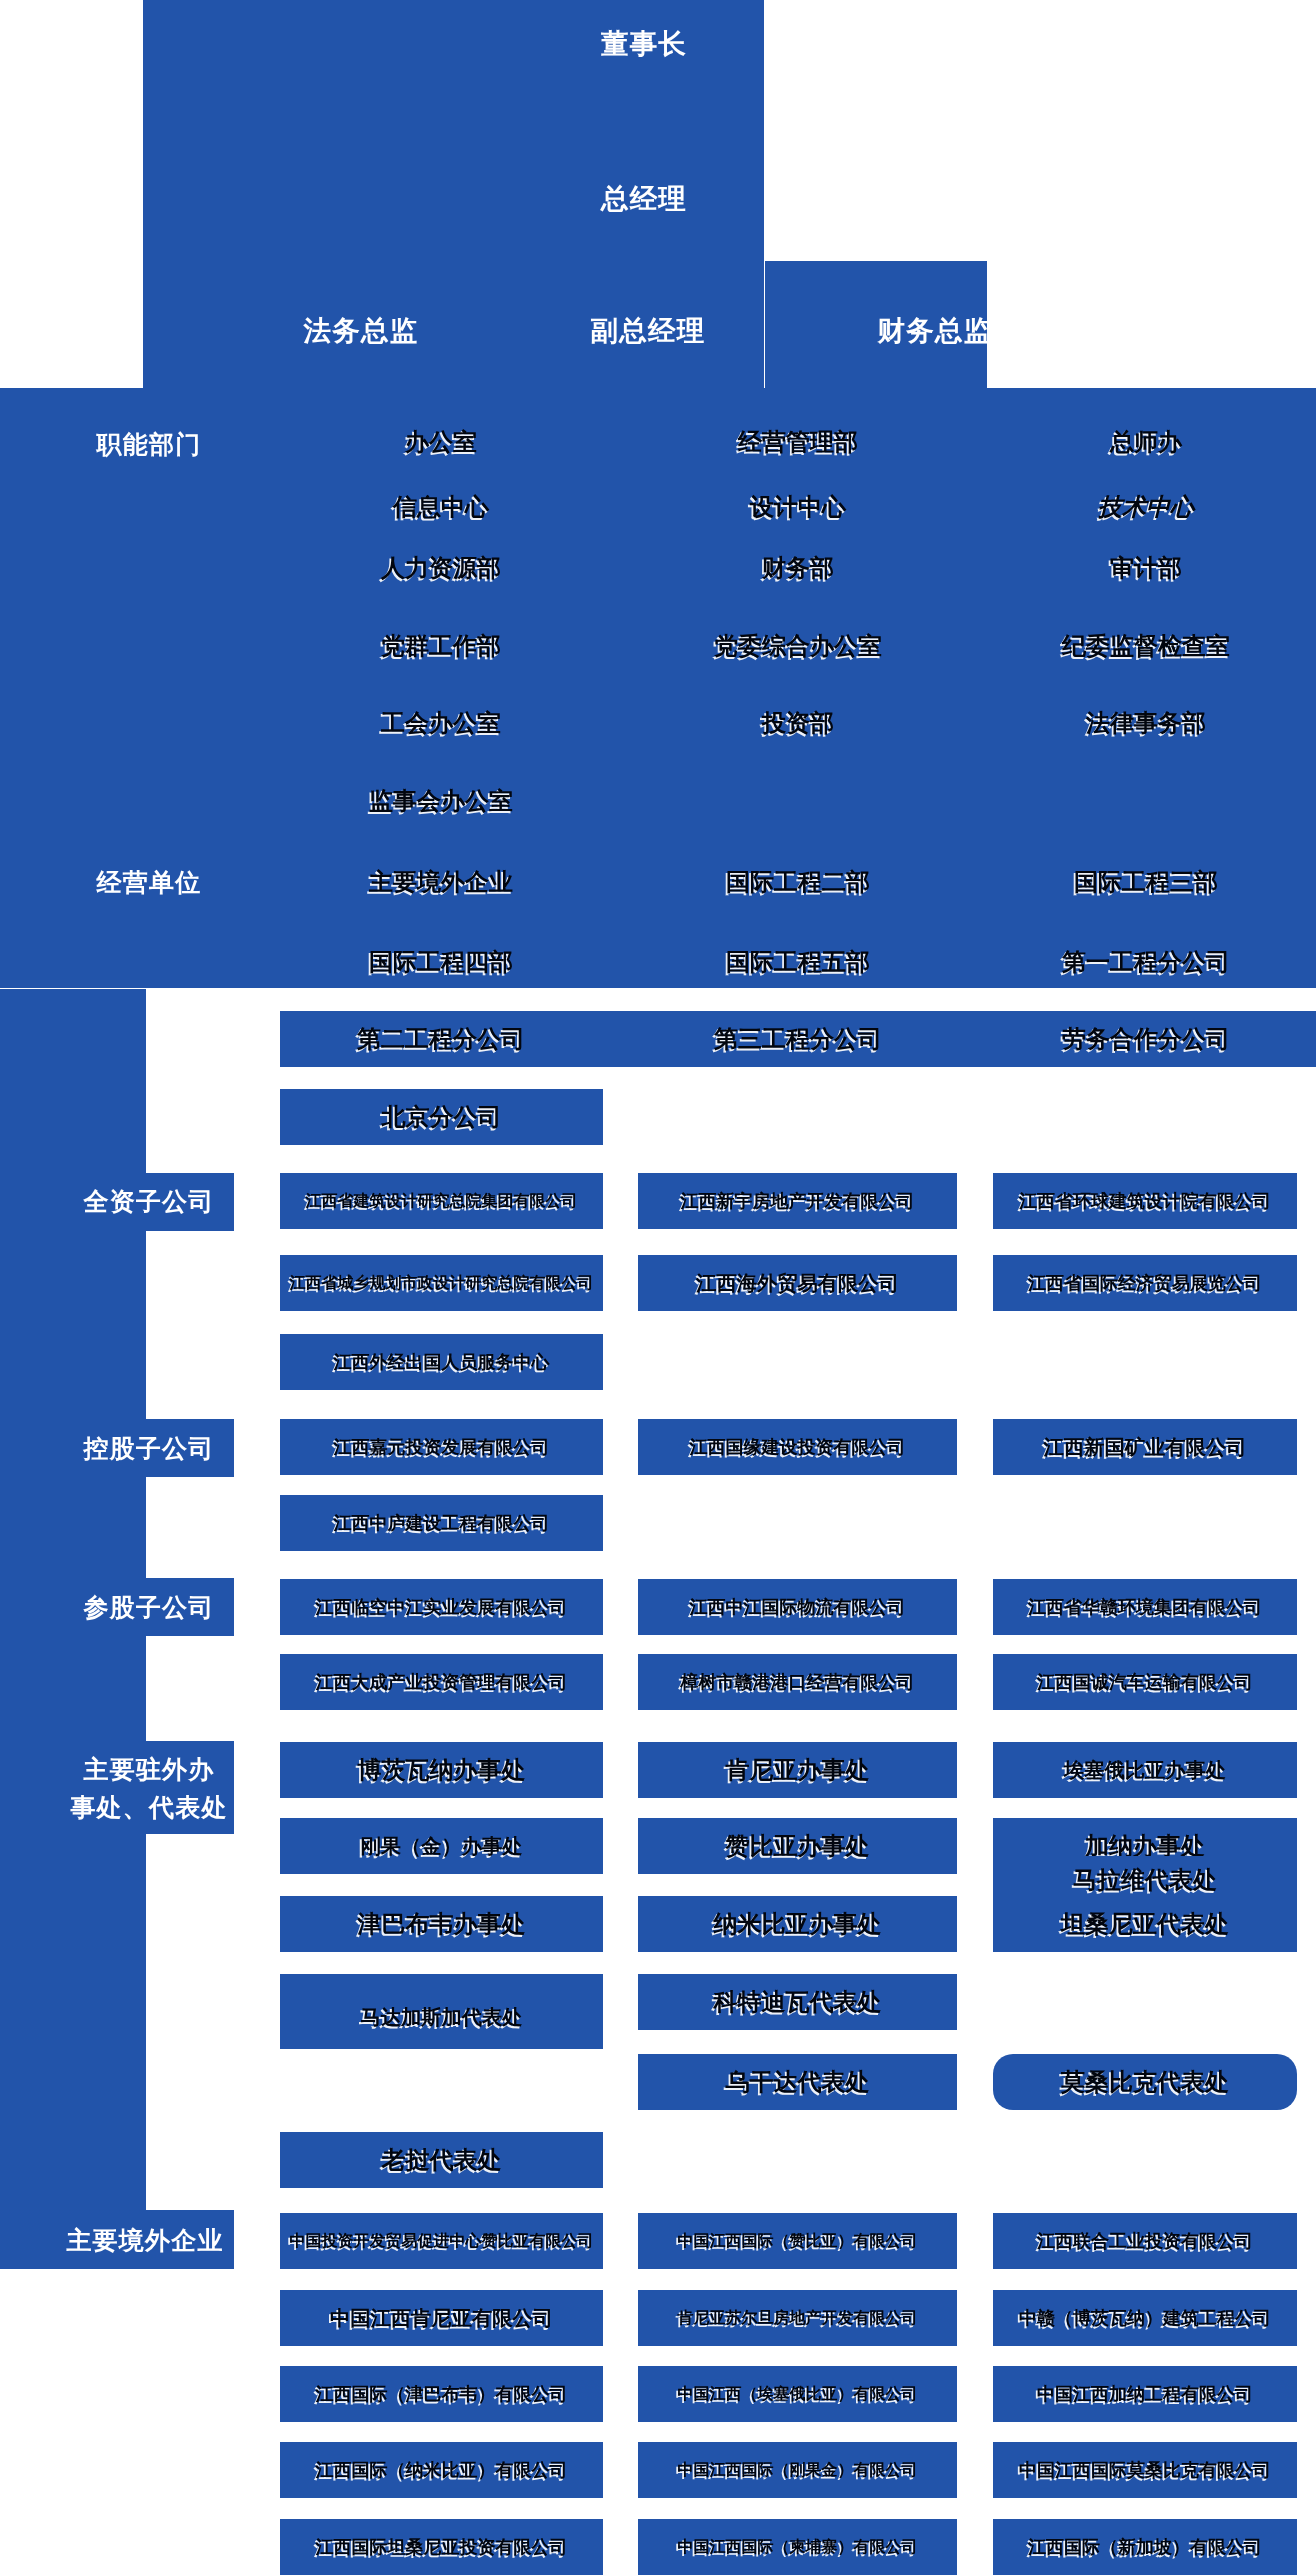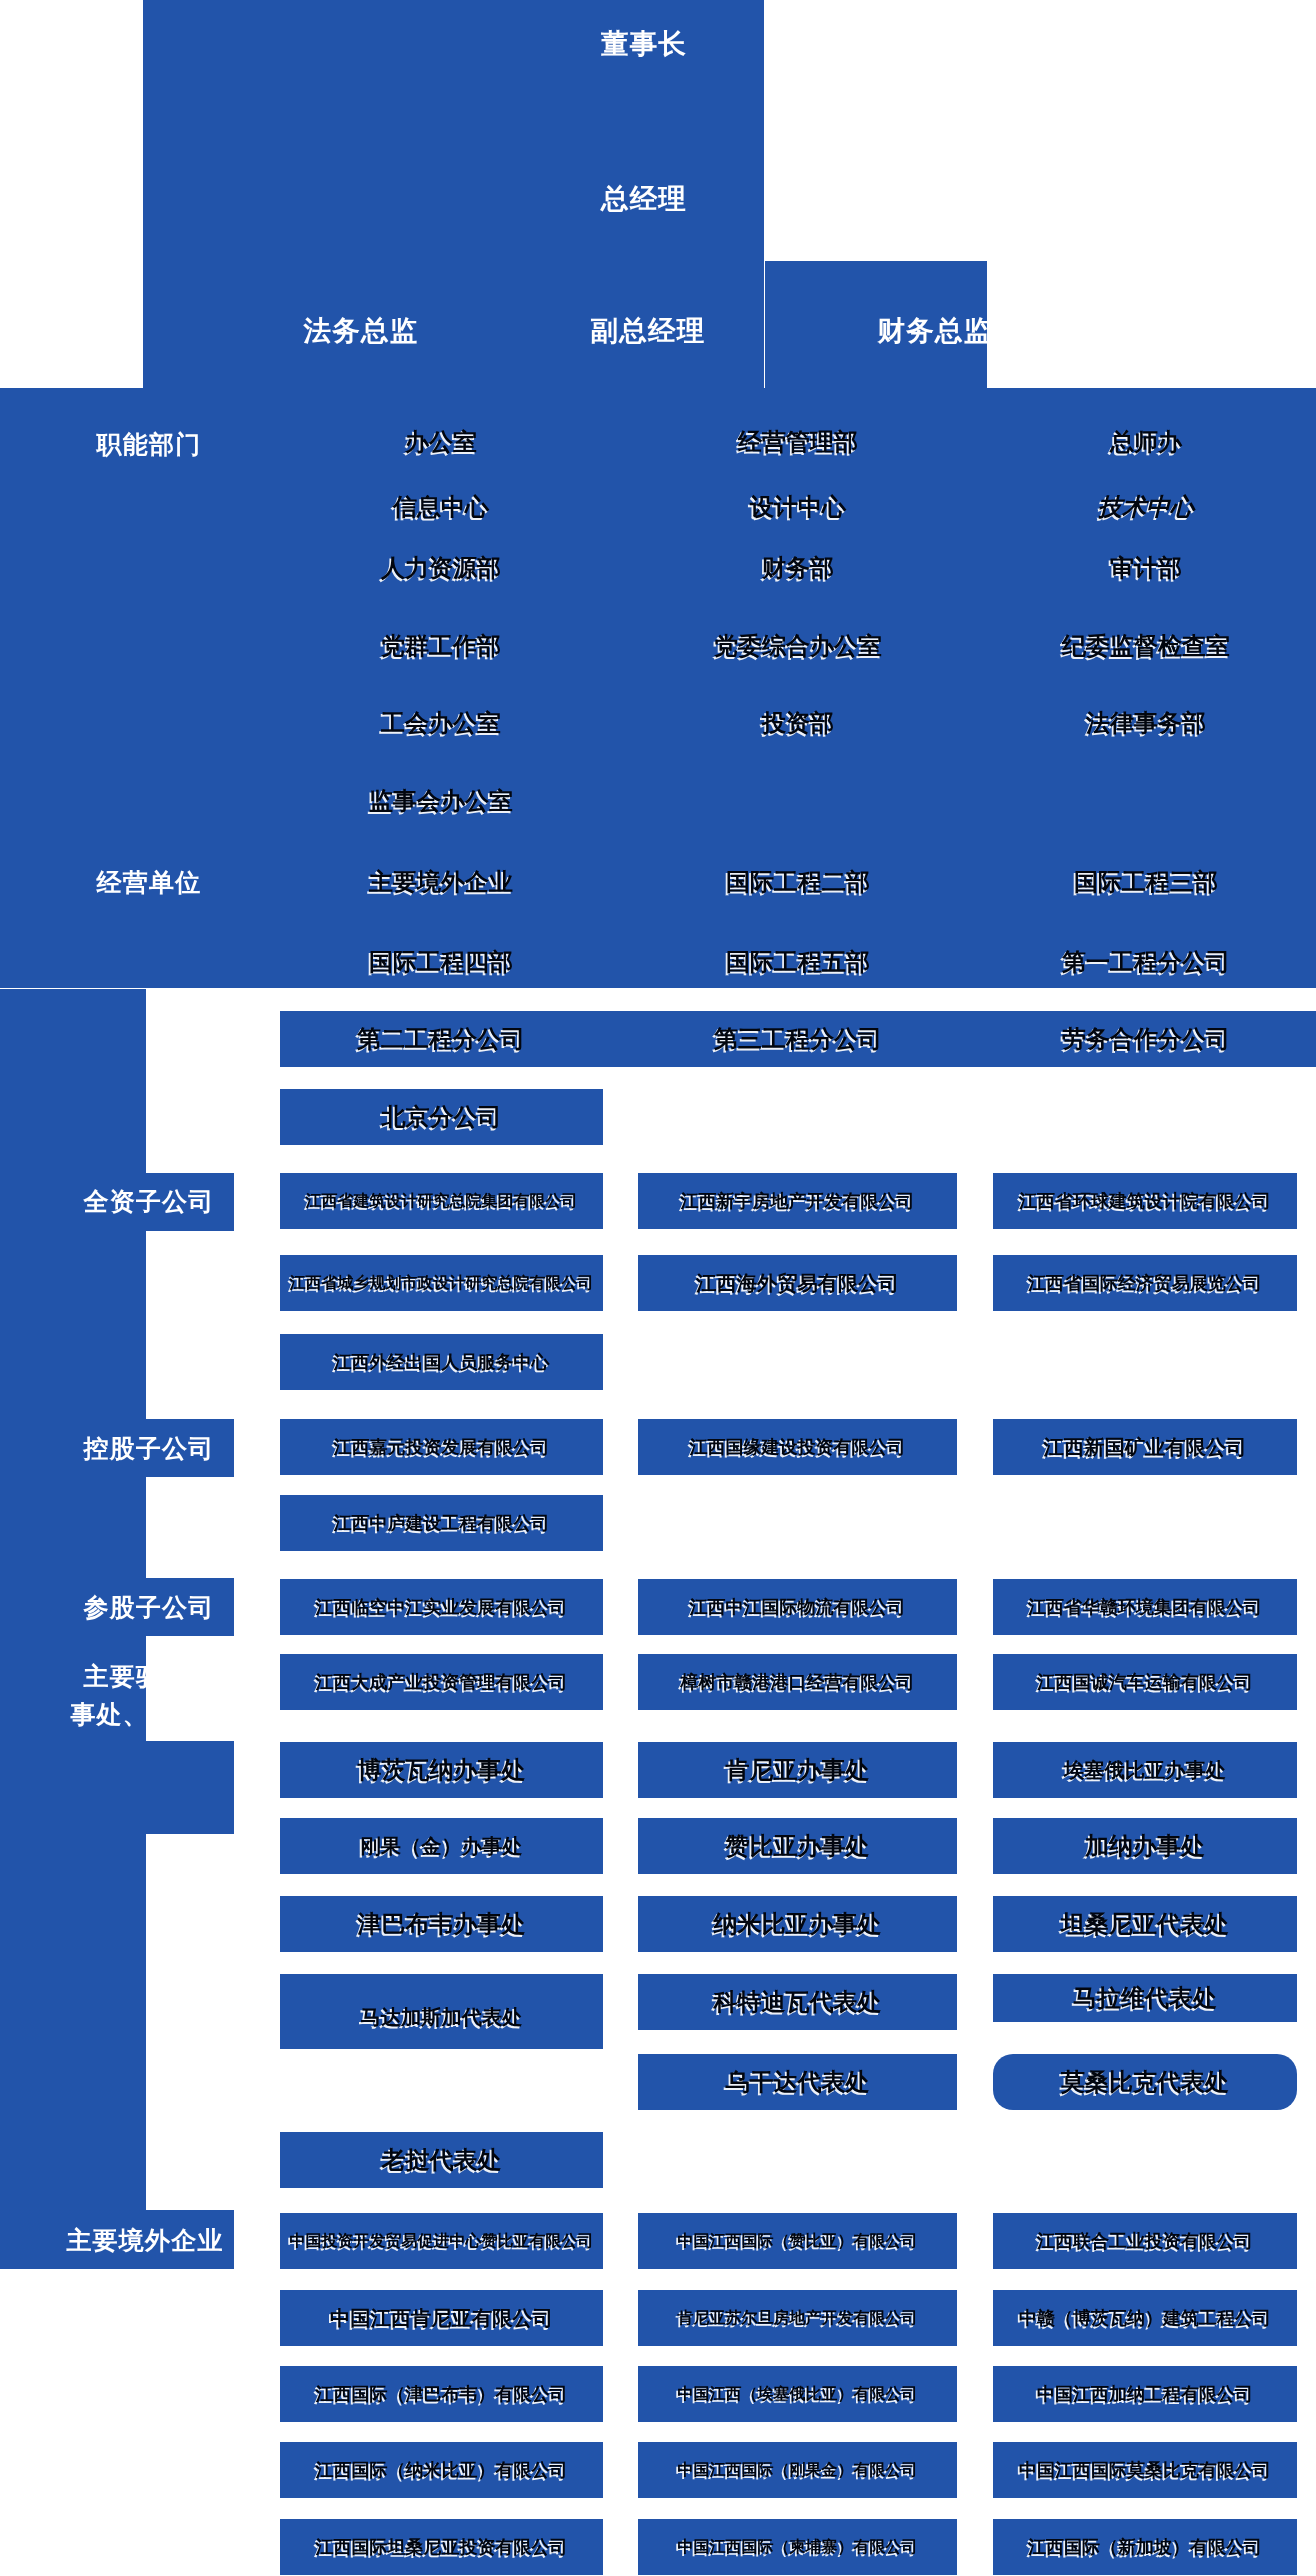--- a/index.html
+++ b/index.html
@@ -117,21 +117,21 @@
       <div class="nodebox" style="left: 280px; top: 1654px; width: 323px; height: 56px;">
         <span class="btxt" style="font-size: 18px;">江西大成产业投资管理有限公司</span>
       </div>
       <div class="nodebox" style="left: 638px; top: 1654px; width: 319px; height: 56px;">
         <span class="btxt" style="font-size: 18px;">樟树市赣港港口经营有限公司</span>
       </div>
       <div class="nodebox" style="left: 993px; top: 1654px; width: 304px; height: 56px;">
         <span class="btxt" style="font-size: 18px;">江西国诚汽车运输有限公司</span>
       </div>
       <div class="rect" style="left: 0px; top: 1741px; width: 234px; height: 93px;"></div>
-      <div class="seclabel" style="left: 149px; top: 1696px; font-family: Liberation Serif, serif;">
+      <div class="seclabel" style="left: 149px; top: 1788px;">
         <div>主要驻外办</div>
         <div>事处、代表处</div>
       </div>
       <div class="nodebox" style="left: 280px; top: 1742px; width: 323px; height: 56px;">
         <span class="btxt" style="font-size: 24px;">博茨瓦纳办事处</span>
       </div>
       <div class="nodebox" style="left: 638px; top: 1742px; width: 319px; height: 56px;">
         <span class="btxt" style="font-size: 24px;">肯尼亚办事处</span>
       </div>
       <div class="nodebox" style="left: 993px; top: 1742px; width: 304px; height: 56px;">
@@ -154,21 +154,21 @@
       </div>
       <div class="nodebox" style="left: 993px; top: 1896px; width: 304px; height: 56px;">
         <span class="btxt" style="font-size: 24px;">坦桑尼亚代表处</span>
       </div>
       <div class="nodebox" style="left: 280px; top: 1974px; width: 323px; height: 56px;">
         <span class="btxt" style="font-size: 20.3px;">赤道几内亚代表处</span>
       </div>
       <div class="nodebox" style="left: 638px; top: 1974px; width: 319px; height: 56px;">
         <span class="btxt" style="font-size: 24px;">科特迪瓦代表处</span>
       </div>
-      <div class="nodebox" style="left: 993px; top: 1974px; width: 304px; height: 48px;">
+      <div class="nodebox" style="left: 993px; top: 1856px; width: 304px; height: 48px;">
         <span class="btxt" style="font-size: 24px;">马拉维代表处</span>
       </div>
       <div class="nodebox" style="left: 280px; top: 1952px; width: 323px; height: 64px; margin-top: 33px;">
         <span class="btxt" style="font-size: 20.3px;">马达加斯加代表处</span>
       </div>
       <div class="nodebox" style="left: 638px; top: 2054px; width: 319px; height: 56px;">
         <span class="btxt" style="font-size: 24px;">乌干达代表处</span>
       </div>
       <div class="nodebox" style="left: 993px; top: 2054px; width: 304px; height: 56px; border-radius: 20px;">
         <span class="btxt" style="font-size: 24px;">莫桑比克代表处</span>

